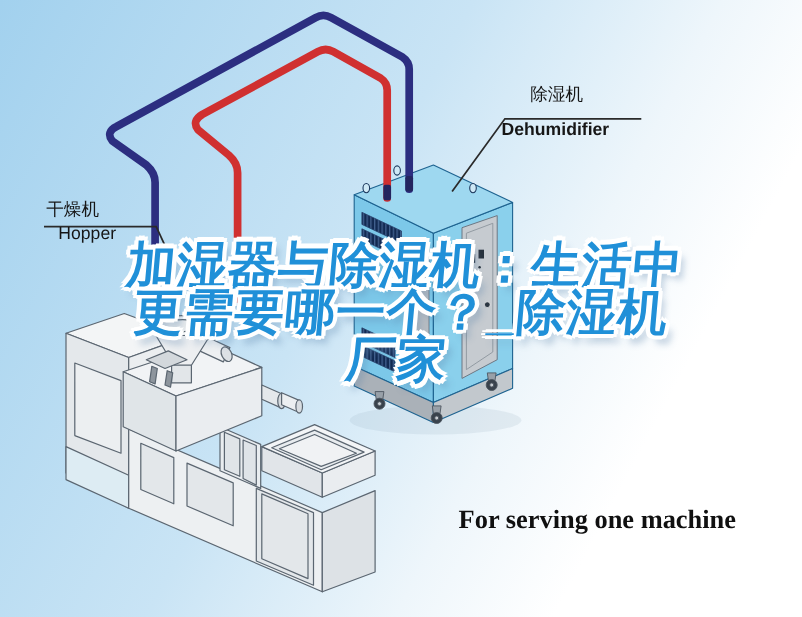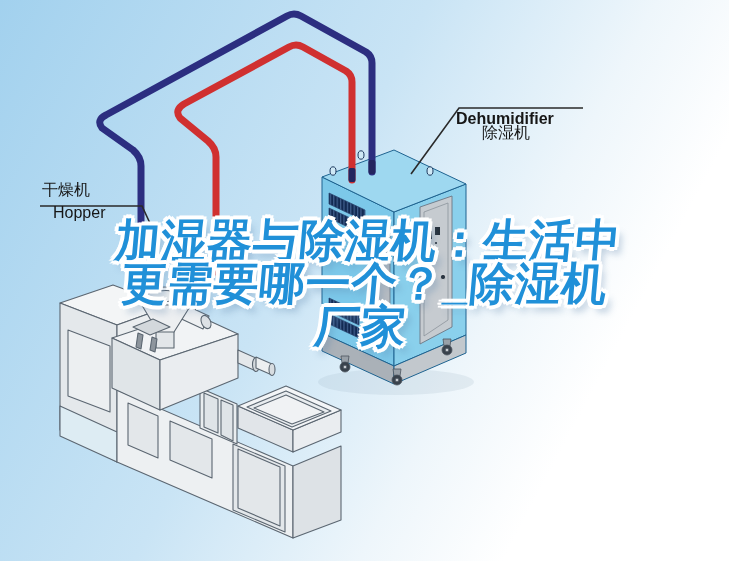--- a/index.html
+++ b/index.html
@@ -171,25 +171,26 @@
 
     <g stroke="#2a2a2a" fill="none">
       <polyline points="40,206 142,206 155,234" stroke-width="1.6"></polyline>
       <polyline points="583,108 459,108 411,174" stroke-width="1.6"></polyline>
     </g>
   </svg>
 
   <div class="callout zh hopper-zh" style="position:absolute;">干燥机</div>
   <div class="callout en hopper-en" style="position:absolute;">Hopper</div>
 
-  <div class="callout zh dehum-zh" style="position:absolute;margin-top:47px;">除湿机</div>
+  <div class="callout zh dehum-zh" style="position:absolute;">除湿机</div>
   <div class="callout en dehum-en" style="position:absolute;">Dehumidifier</div>
 
   <div class="headline">
     <div>加湿器与除湿机：生活中</div>
     <div>更需要哪一个？_除湿机</div>
     <div>厂家</div>
   </div>
 
   <div class="slogan">
+    <div class="en">For serving one machine</div>
   </div>
 
 </div>
 
 </body></html>

